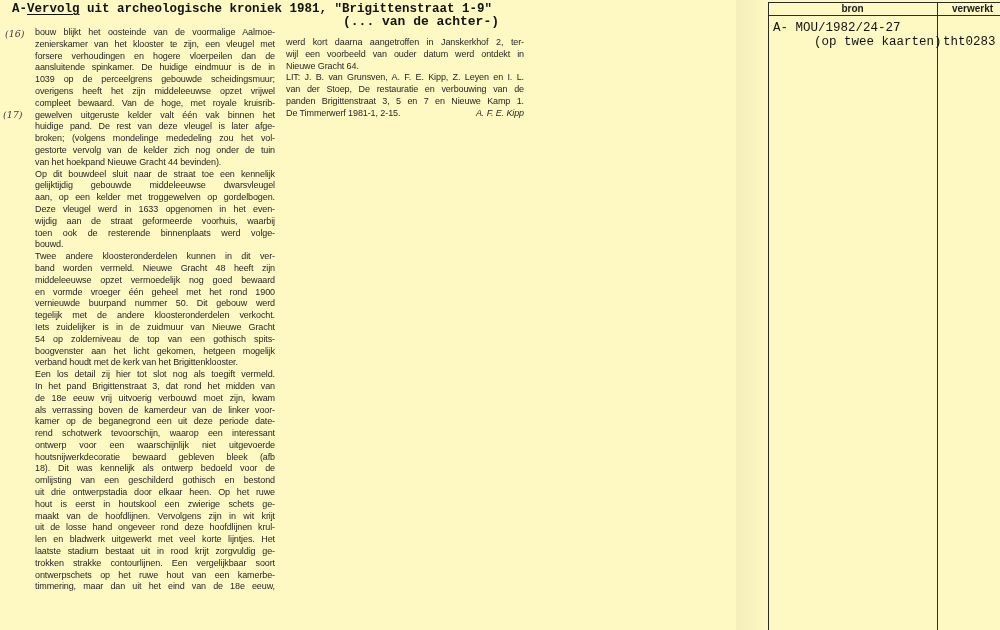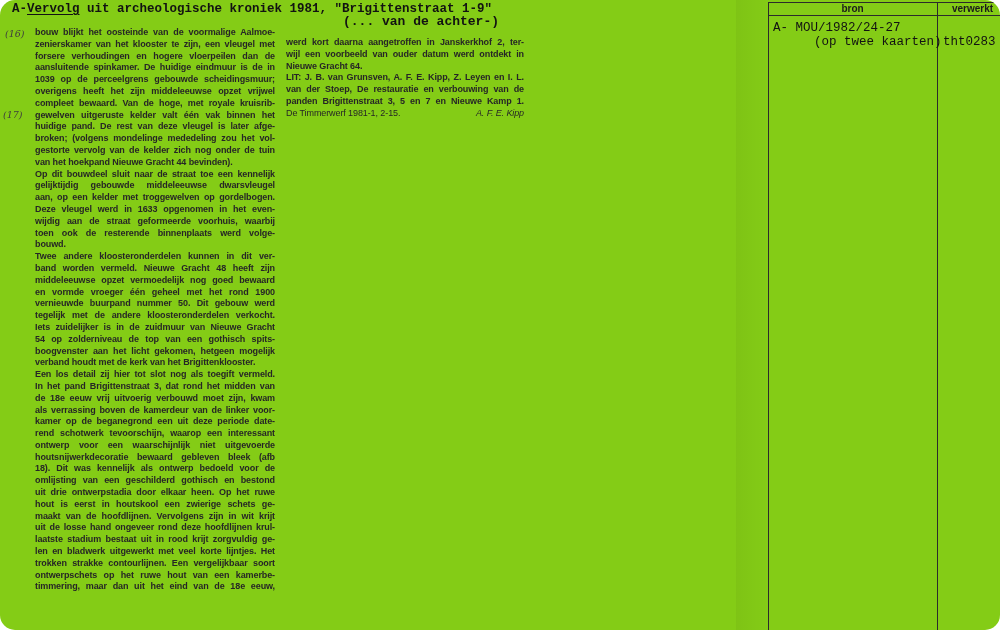--- a/index.html
+++ b/index.html
@@ -1,29 +1,29 @@
 <!DOCTYPE html>
 <html><head>
 <meta charset="utf-8">
 <style>
   html,body{margin:0;padding:0;}
-  .page{position:relative;width:1000px;height:630px;background:#84cc16;overflow:hidden;
-        font-family:"Liberation Sans",sans-serif;color:#232323;border-radius:15px;}
+  .page{position:relative;width:1000px;height:630px;background:#fef9c3;overflow:hidden;
+        font-family:"Liberation Sans",sans-serif;color:#232323;}
   .scan-strip{position:absolute;left:736px;top:0;width:30px;height:630px;
         background:linear-gradient(90deg,rgba(0,0,0,0.045),rgba(0,0,0,0.005));}
   .title{position:absolute;left:12px;top:2px;font-family:"Liberation Mono",monospace;
         font-size:12.5px;color:#121212;white-space:pre;font-weight:600;}
   .title .u{text-decoration:underline;text-underline-offset:2px;}
   .title2{position:absolute;left:331px;top:14px;font-family:"Liberation Mono",monospace;
         font-size:13px;color:#121212;white-space:pre;font-weight:600;margin-left:12px;}
   .mnote{position:absolute;font-family:"DejaVu Serif",serif;font-style:italic;
         font-size:9.5px;color:#3e3e3e;}
   .n1{left:5px;top:28px;}
   .n2{left:3px;top:109px;}
-  .col{position:absolute;font-size:9px;letter-spacing:-0.1px;color:#262626;font-weight:bold;}
+  .col{position:absolute;font-size:9px;letter-spacing:-0.1px;color:#262626;}
   .col1{left:35px;top:27px;width:240px;}
   .col2{left:286px;top:37px;width:238px;}
   .tl{height:11.8px;line-height:11.8px;text-align:justify;text-align-last:justify;
         overflow:visible;white-space:nowrap;}
   .tl.pe{text-align:left;text-align-last:left;}
   .litline{position:absolute;left:286px;top:107.8px;width:238px;display:flex;
         justify-content:space-between;font-size:9px;letter-spacing:-0.1px;
         line-height:11.8px;color:#262626;}
   .sig{font-style:italic;}
   .rule{position:absolute;background:#2b2b2b;}
@@ -91,22 +91,22 @@
       <div class="tl">kamer op de beganegrond een uit deze periode date-</div>
       <div class="tl">rend schotwerk tevoorschijn, waarop een interessant</div>
       <div class="tl">ontwerp voor een waarschijnlijk niet uitgevoerde</div>
       <div class="tl">houtsnijwerkdecoratie bewaard gebleven bleek (afb</div>
       <div class="tl">18). Dit was kennelijk als ontwerp bedoeld voor de</div>
       <div class="tl">omlijsting van een geschilderd gothisch en bestond</div>
       <div class="tl">uit drie ontwerpstadia door elkaar heen. Op het ruwe</div>
       <div class="tl">hout is eerst in houtskool een zwierige schets ge-</div>
       <div class="tl">maakt van de hoofdlijnen. Vervolgens zijn in wit krijt</div>
       <div class="tl">uit de losse hand ongeveer rond deze hoofdlijnen krul-</div>
+      <div class="tl">len en bladwerk uitgewerkt met veel korte lijntjes. Het</div>
       <div class="tl">laatste stadium bestaat uit in rood krijt zorgvuldig ge-</div>
-      <div class="tl">len en bladwerk uitgewerkt met veel korte lijntjes. Het</div>
       <div class="tl">trokken strakke contourlijnen. Een vergelijkbaar soort</div>
       <div class="tl">ontwerpschets op het ruwe hout van een kamerbe-</div>
       <div class="tl">timmering, maar dan uit het eind van de 18e eeuw,</div>
     </div>
 
   <div class="col col2">
       <div class="tl">werd kort daarna aangetroffen in Janskerkhof 2, ter-</div>
       <div class="tl">wijl een voorbeeld van ouder datum werd ontdekt in</div>
       <div class="tl pe">Nieuwe Gracht 64.</div>
       <div class="tl">LIT: J. B. van Grunsven, A. F. E. Kipp, Z. Leyen en I. L.</div>

